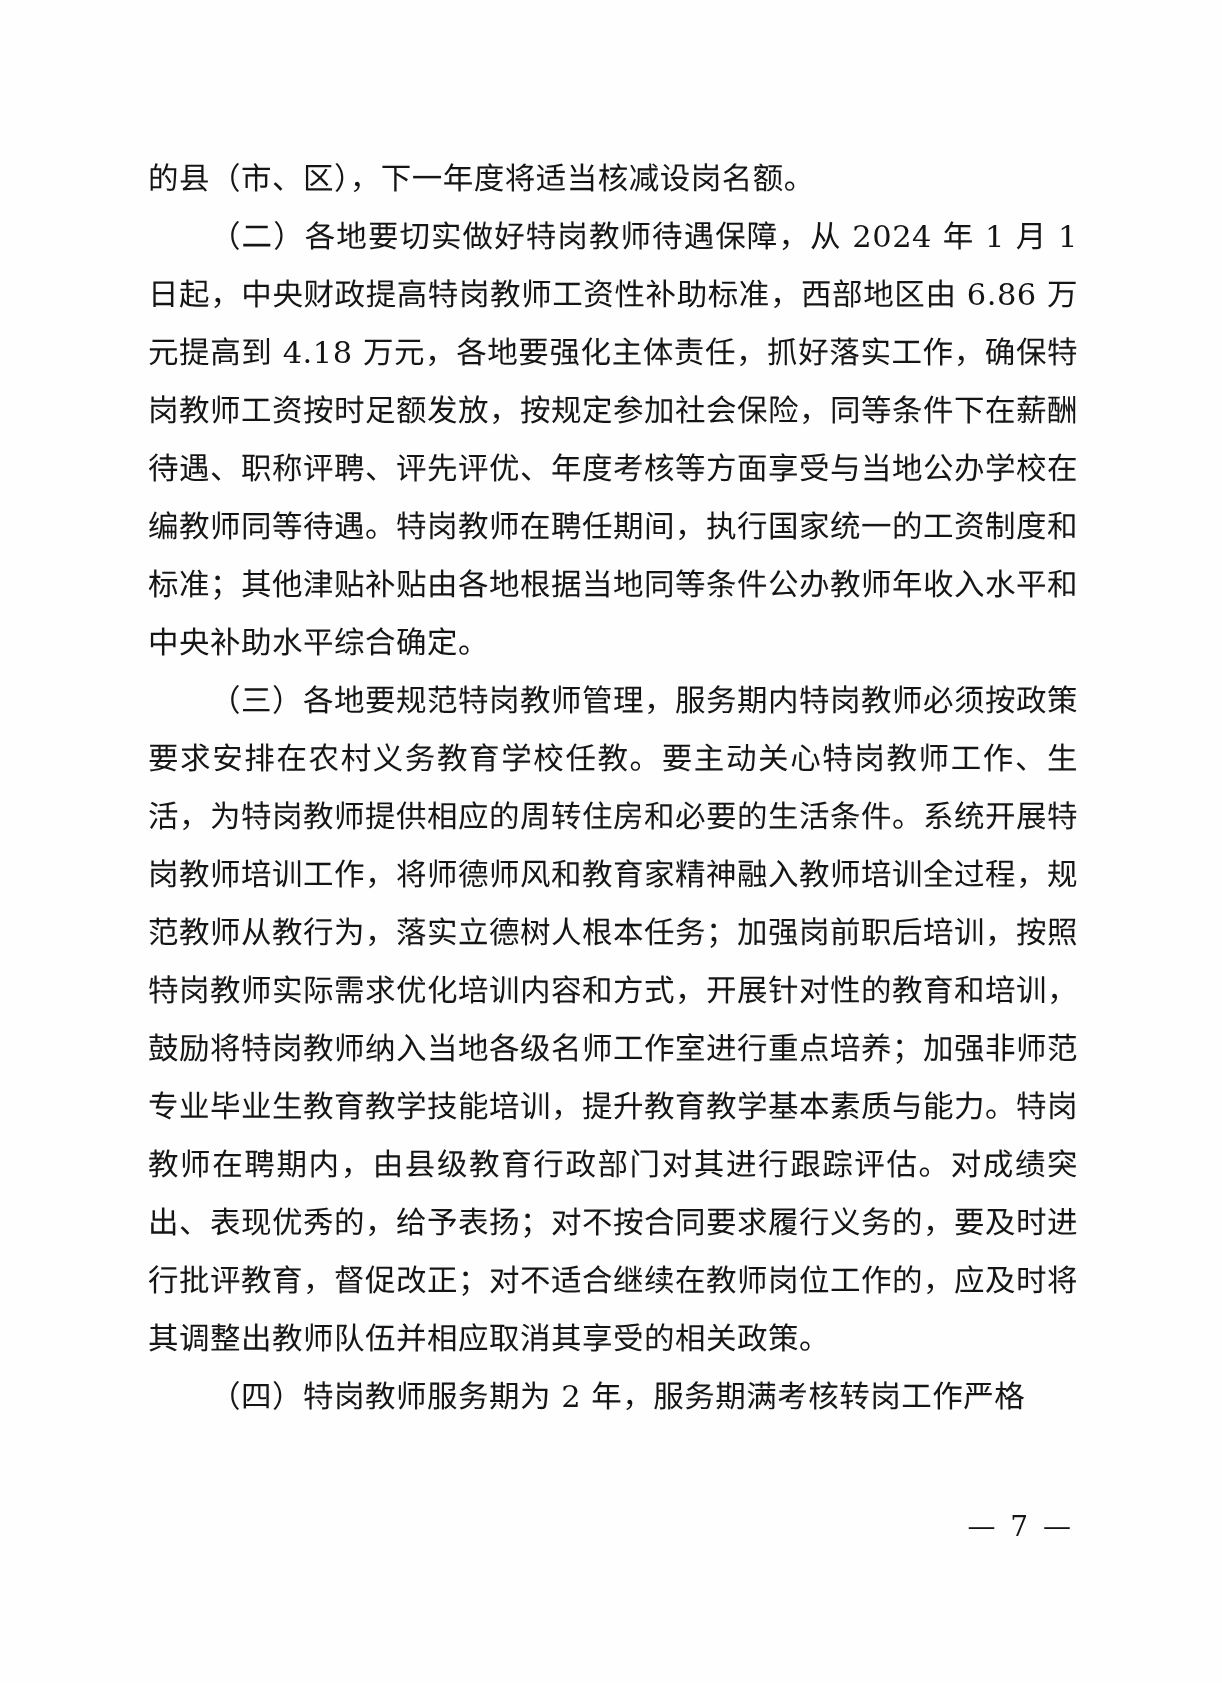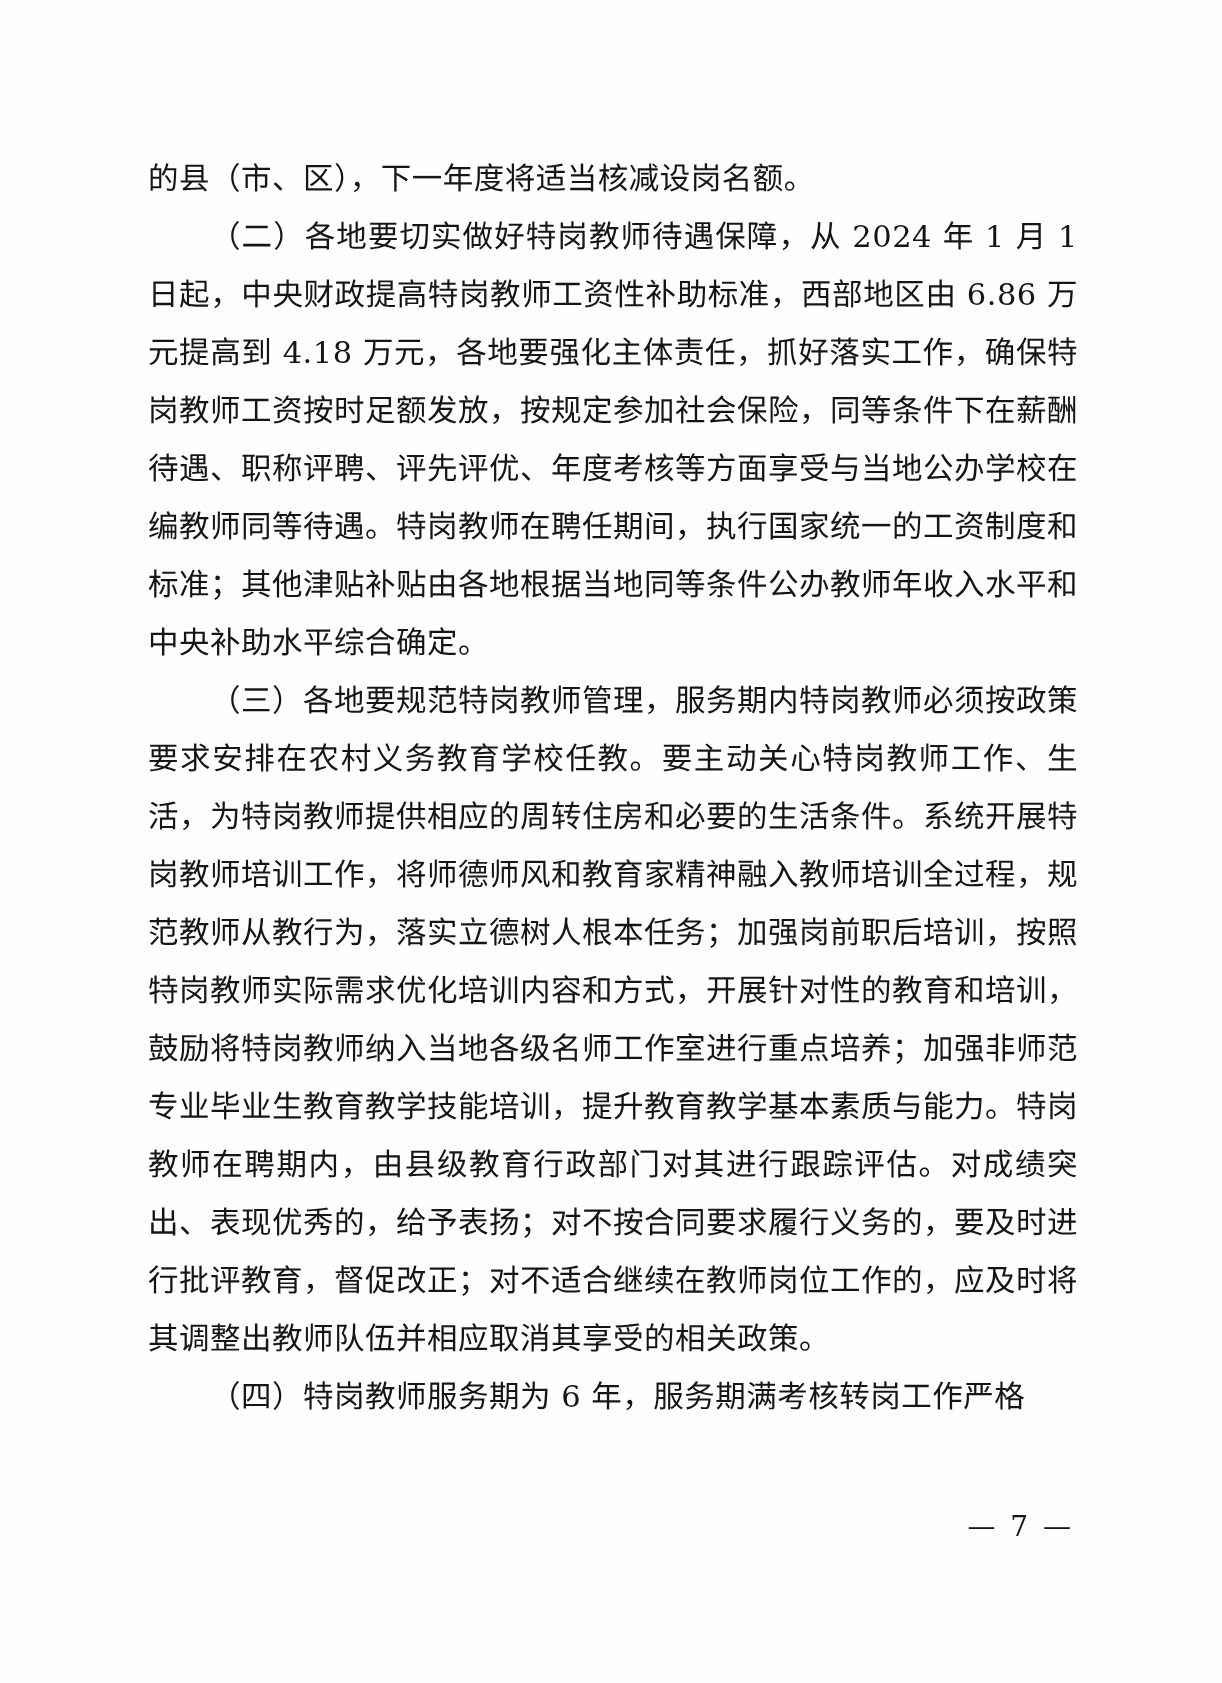--- a/index.html
+++ b/index.html
@@ -59,16 +59,16 @@
   }
 </style>
 </head>
 <body>
 
 <div class="page">
   <div class="content">
     <p class="para">的县（市、区），下一年度将适当核减设岗名额。</p>
     <p class="para indent">（二）各地要切实做好特岗教师待遇保障，从 2024 年 1 月 1 日起，中央财政提高特岗教师工资性补助标准，西部地区由 6.86 万元提高到 4.18 万元，各地要强化主体责任，抓好落实工作，确保特岗教师工资按时足额发放，按规定参加社会保险，同等条件下在薪酬待遇、职称评聘、评先评优、年度考核等方面享受与当地公办学校在编教师同等待遇。特岗教师在聘任期间，执行国家统一的工资制度和标准；其他津贴补贴由各地根据当地同等条件公办教师年收入水平和中央补助水平综合确定。</p>
     <p class="para indent">（三）各地要规范特岗教师管理，服务期内特岗教师必须按政策要求安排在农村义务教育学校任教。要主动关心特岗教师工作、生活，为特岗教师提供相应的周转住房和必要的生活条件。系统开展特岗教师培训工作，将师德师风和教育家精神融入教师培训全过程，规范教师从教行为，落实立德树人根本任务；加强岗前职后培训，按照特岗教师实际需求优化培训内容和方式，开展针对性的教育和培训，鼓励将特岗教师纳入当地各级名师工作室进行重点培养；加强非师范专业毕业生教育教学技能培训，提升教育教学基本素质与能力。特岗教师在聘期内，由县级教育行政部门对其进行跟踪评估。对成绩突出、表现优秀的，给予表扬；对不按合同要求履行义务的，要及时进行批评教育，督促改正；对不适合继续在教师岗位工作的，应及时将其调整出教师队伍并相应取消其享受的相关政策。</p>
-    <p class="para indent">（四）特岗教师服务期为 6 年，服务期满考核转岗工作严格</p>
+    <p class="para indent">（四）特岗教师服务期为 2 年，服务期满考核转岗工作严格</p>
   </div>
   <div class="footer">— 7 —</div>
 </div>
 
 </body></html>

